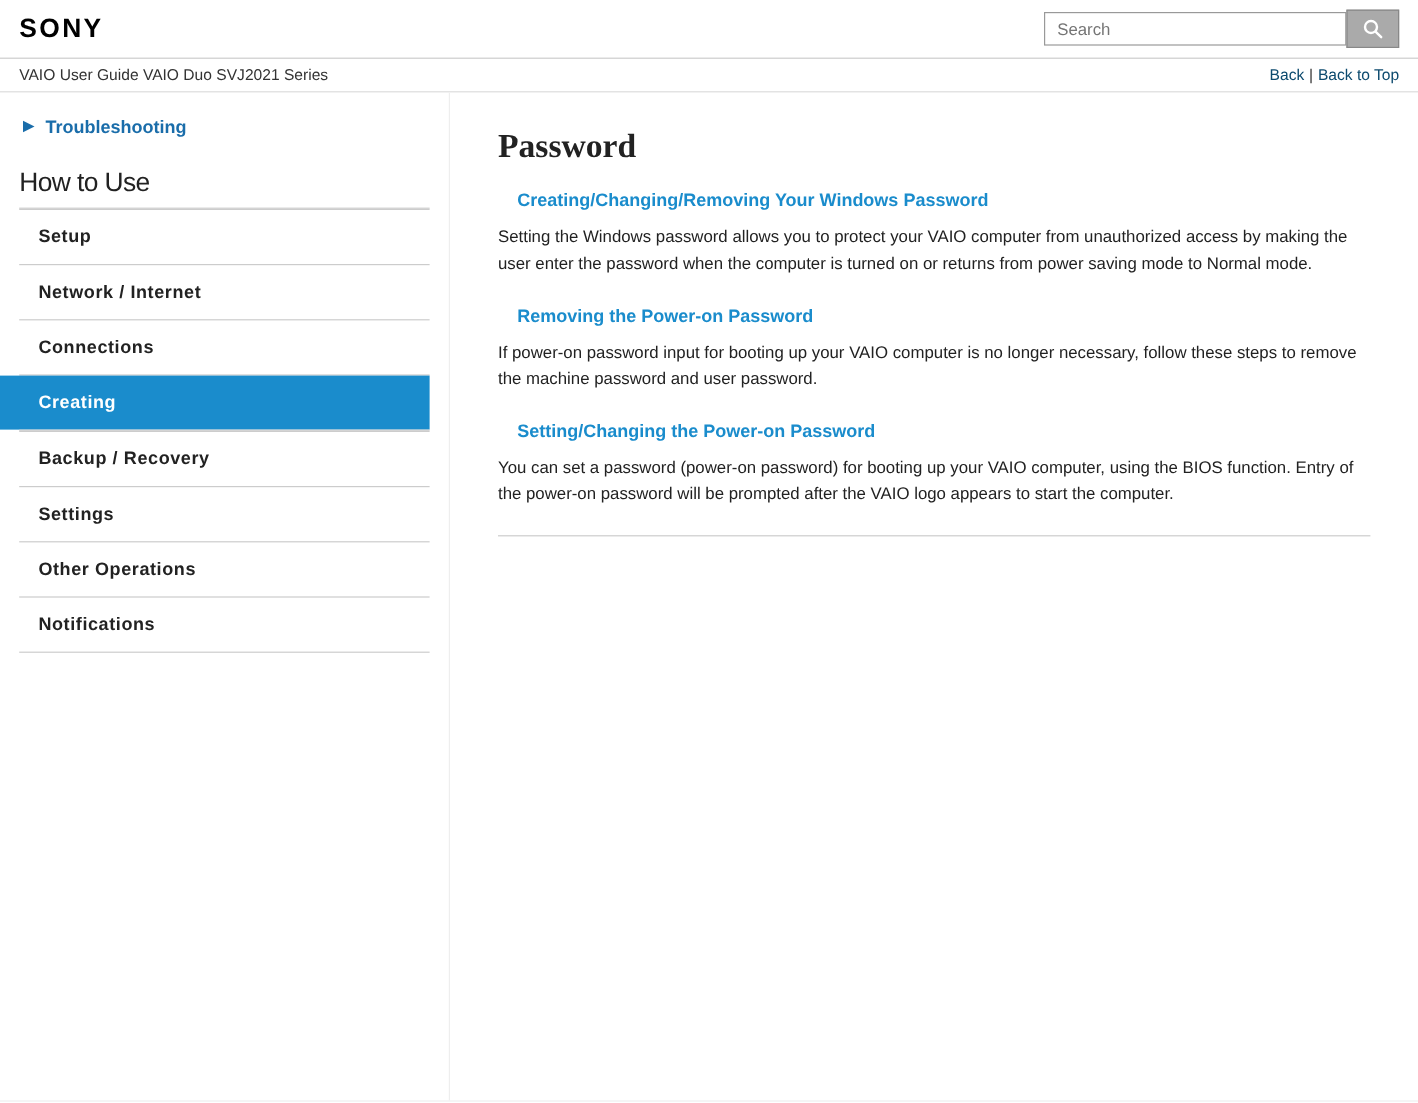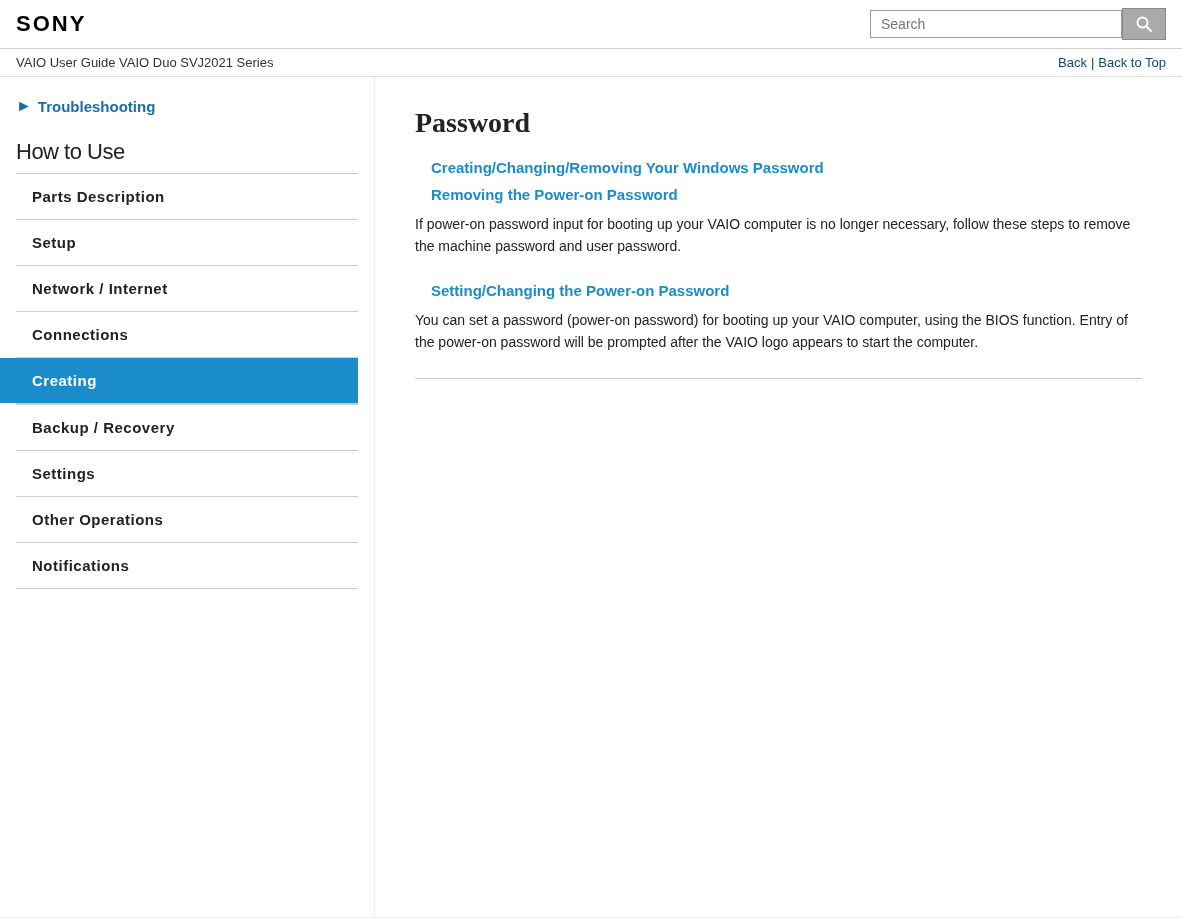--- a/index.html
+++ b/index.html
@@ -243,23 +243,20 @@
       <div class="troubleshooting-label">
         <span class="chevron-icon">►</span>
         <span>Troubleshooting</span>
       </div>
     </div>
 
     <div class="how-to-use-section">
       <h2 class="how-to-use-heading">How to Use</h2>
       <hr class="sidebar-divider">
 
-      <div class="sidebar-item">
-        <span>Parts Description</span>
-      </div>
       <hr class="sidebar-divider">
 
       <div class="sidebar-item">
         <span>Setup</span>
       </div>
       <hr class="sidebar-divider">
 
       <div class="sidebar-item">
         <span>Network / Internet</span>
       </div>
@@ -296,20 +293,21 @@
         <span>Notifications</span>
       </div>
       <hr class="sidebar-divider">
     </div>
   </div>
 
   <div class="content-area">
     <h1 class="page-title">Password</h1>
 
     <a class="section-link">Creating/Changing/Removing Your Windows Password</a>
+    <p class="section-body">Setting the Windows password allows you to protect your VAIO computer from unauthorized access by making the user enter the password when the computer is turned on or returns from power saving mode to Normal mode.</p>
 
     <a class="section-link">Removing the Power-on Password</a>
     <p class="section-body">If power-on password input for booting up your VAIO computer is no longer necessary, follow these steps to remove the machine password and user password.</p>
 
     <a class="section-link">Setting/Changing the Power-on Password</a>
     <p class="section-body">You can set a password (power-on password) for booting up your VAIO computer, using the BIOS function. Entry of the power-on password will be prompted after the VAIO logo appears to start the computer.</p>
 
     <hr class="content-divider">
   </div>
 

